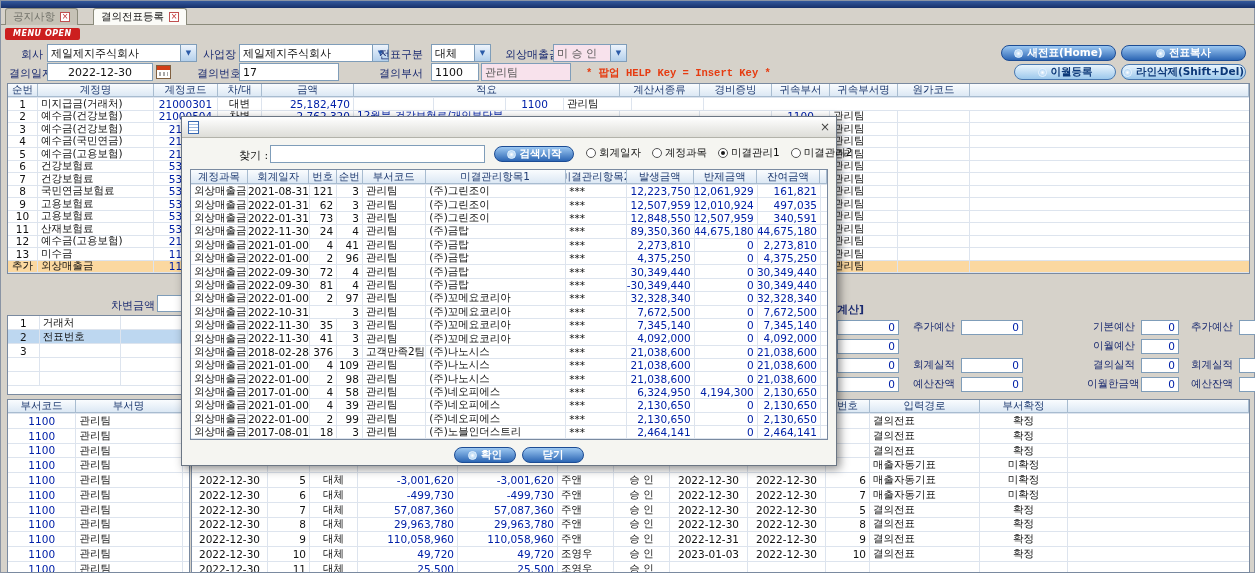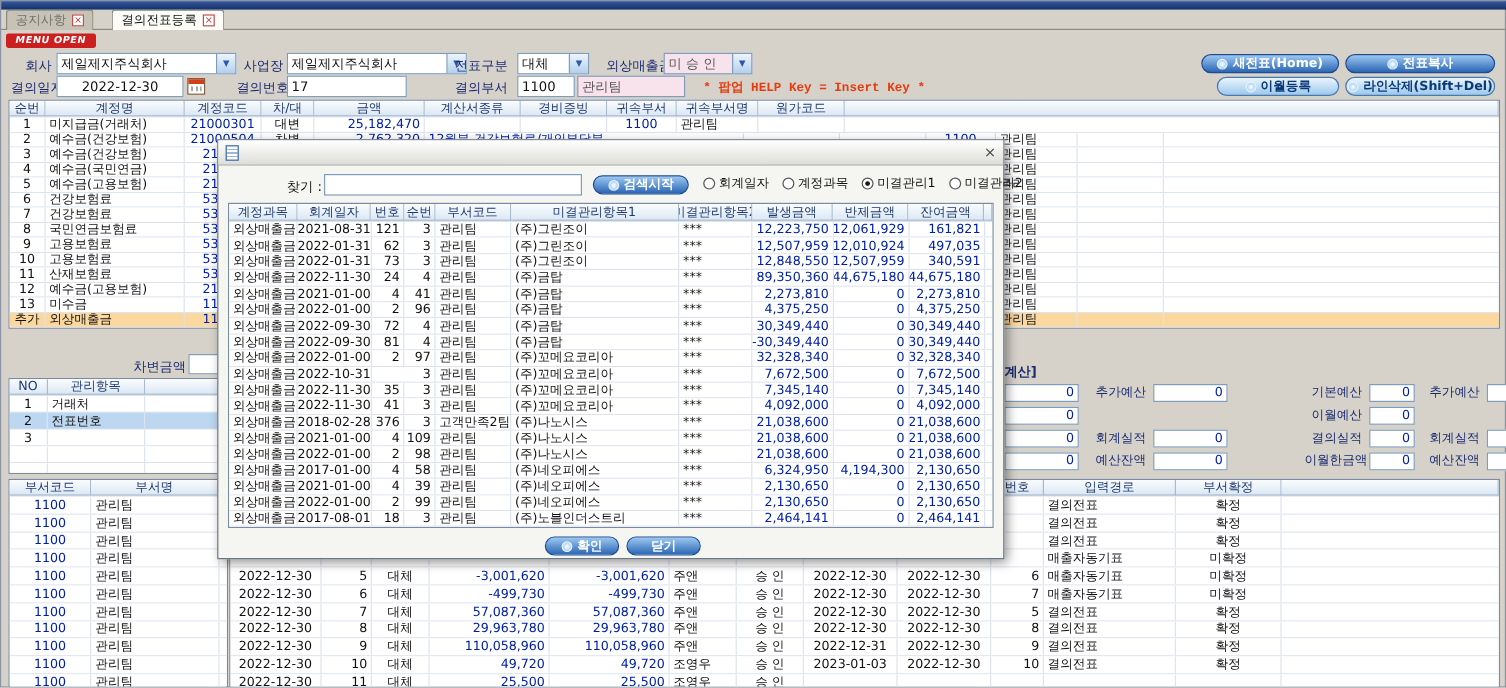--- a/index.html
+++ b/index.html
@@ -143,20 +143,21 @@
     <span>라인삭제(Shift+Del)</span>
   </div>
 
   <div class="grid" id="main-grid" style="left:6px;top:82px;width:1243px;height:191px;">
       <div class="grow ghead" style="height: 14px;">
         <div class="gcell " style="width: 30px;">순번</div>
         <div class="gcell " style="width: 116px;">계정명</div>
         <div class="gcell " style="width: 64px;">계정코드</div>
         <div class="gcell " style="width: 44px;">차/대</div>
         <div class="gcell " style="width: 92px;">금액</div>
+        <div class="gcell " style="width: 266px;">적요</div>
         <div class="gcell " style="width: 80px;">계산서종류</div>
         <div class="gcell " style="width: 72px;">경비증빙</div>
         <div class="gcell " style="width: 58px;">귀속부서</div>
         <div class="gcell " style="width: 68px;">귀속부서명</div>
         <div class="gcell " style="width: 72px;">원가코드</div>
         <div class="gcell gfill"></div>
       </div>
       <div class="grow" style="height: 12.5px;">
         <div class="gcell cc" style="width: 30px;">1</div>
         <div class="gcell cl" style="width: 116px;">미지급금(거래처)</div>
@@ -351,26 +352,20 @@
         <div class="gcell cl" style="width: 68px;">관리팀</div>
         <div class="gcell cl" style="width: 72px;"></div>
         <div class="gcell gfill"></div>
       </div>
     </div>
 
   <span class="abs flabel" style="left:110px;top:297px;">차변금액</span>
   <div class="abs tbox" style="left:156px;top:294px;width:170px;height:17px;"></div>
 
   <div class="grid" id="mgmt-grid" style="left:6px;top:314px;width:300px;height:80px;">
-      <div class="grow ghead" style="height: 14px;">
-        <div class="gcell " style="width: 32px;">NO</div>
-        <div class="gcell " style="width: 82px;">관리항목</div>
-        <div class="gcell " style="width: 180px;">데이타</div>
-        <div class="gcell gfill"></div>
-      </div>
       <div class="grow" style="height: 14px;">
         <div class="gcell cc" style="width: 32px;">1</div>
         <div class="gcell cl" style="width: 82px;">거래처</div>
         <div class="gcell cl" style="width: 180px;"></div>
         <div class="gcell gfill"></div>
       </div>
       <div class="grow row-blue" style="height: 14px;">
         <div class="gcell cc" style="width: 32px;">2</div>
         <div class="gcell cl" style="width: 82px;">전표번호</div>
         <div class="gcell cl" style="width: 180px;"></div>

